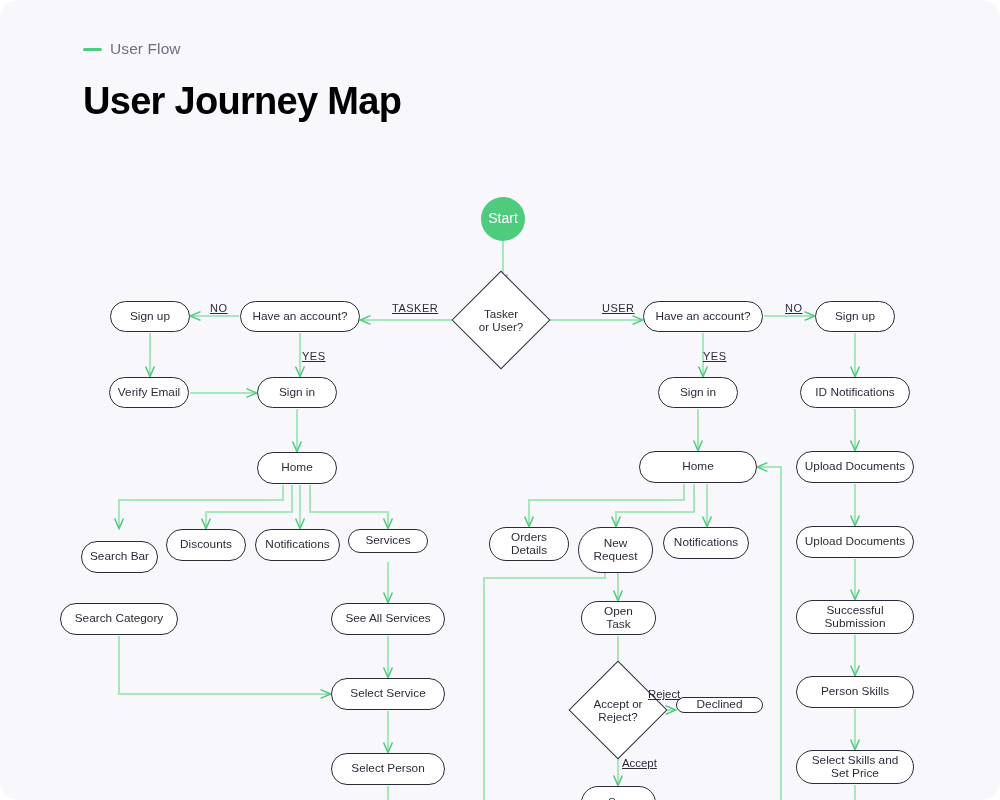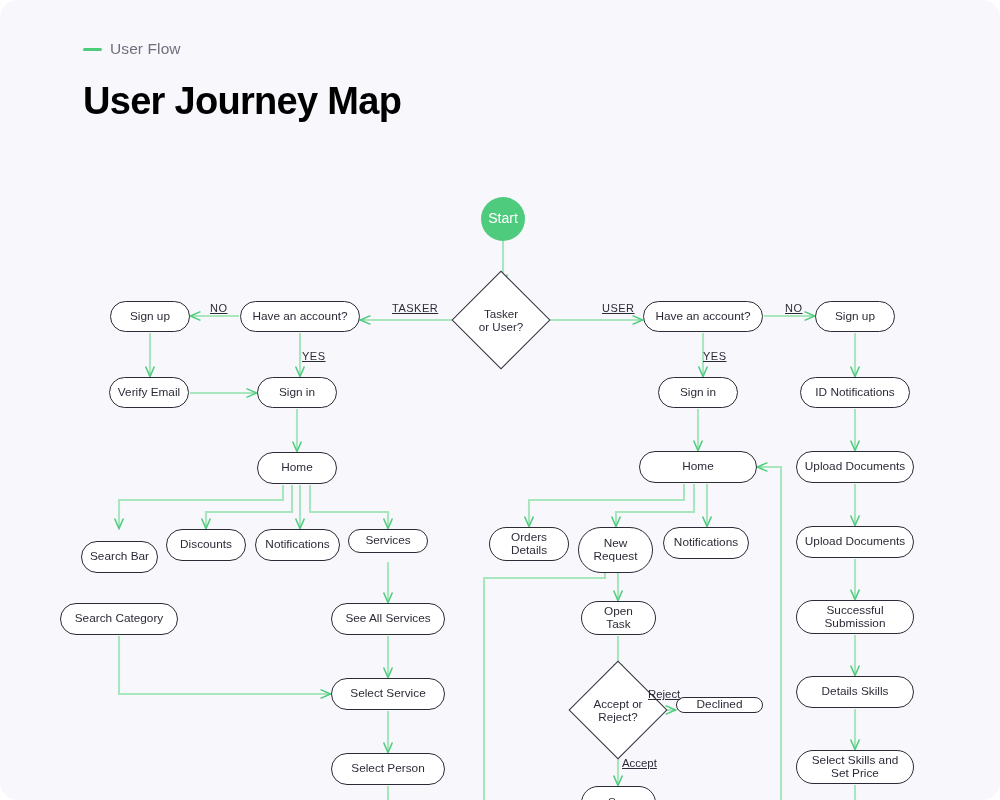--- a/index.html
+++ b/index.html
@@ -182,21 +182,21 @@
       <div class="node" style="left: 639px; top: 451px; width: 118px; height: 32px;">Home</div>
       <div class="node" style="left: 489px; top: 527px; width: 80px; height: 34px;">Orders<br>Details</div>
       <div class="node" style="left: 578px; top: 527px; width: 75px; height: 46px;">New<br>Request</div>
       <div class="node" style="left: 663px; top: 527px; width: 86px; height: 32px;">Notifications</div>
       <div class="node" style="left: 581px; top: 601px; width: 75px; height: 34px;">Open<br>Task</div>
       <div class="node" style="left: 676px; top: 697px; width: 87px; height: 16px;">Declined</div>
       <div class="node" style="left: 581px; top: 786px; width: 75px; height: 34px;">See</div>
       <div class="node" style="left: 796px; top: 451px; width: 118px; height: 32px;">Upload Documents</div>
       <div class="node" style="left: 796px; top: 526px; width: 118px; height: 32px;">Upload Documents</div>
       <div class="node" style="left: 796px; top: 600px; width: 118px; height: 34px;">Successful<br>Submission</div>
-      <div class="node" style="left: 796px; top: 676px; width: 118px; height: 32px;">Details Skills</div>
+      <div class="node" style="left: 796px; top: 676px; width: 118px; height: 32px;">Person Skills</div>
       <div class="node" style="left: 796px; top: 750px; width: 118px; height: 34px;">Select Skills and<br>Set Price</div>
     </div>
   <div id="dia-layer">
       <div class="diamond" style="position: absolute; left: 466px; top: 285px; width: 70px; height: 70px;">
         <div class="shape"></div>
         <div class="dlabel">Tasker<br>or User?</div>
       </div>
       <div class="diamond" style="position: absolute; left: 583px; top: 675px; width: 70px; height: 70px;">
         <div class="shape"></div>
         <div class="dlabel">Accept or<br>Reject?</div>

